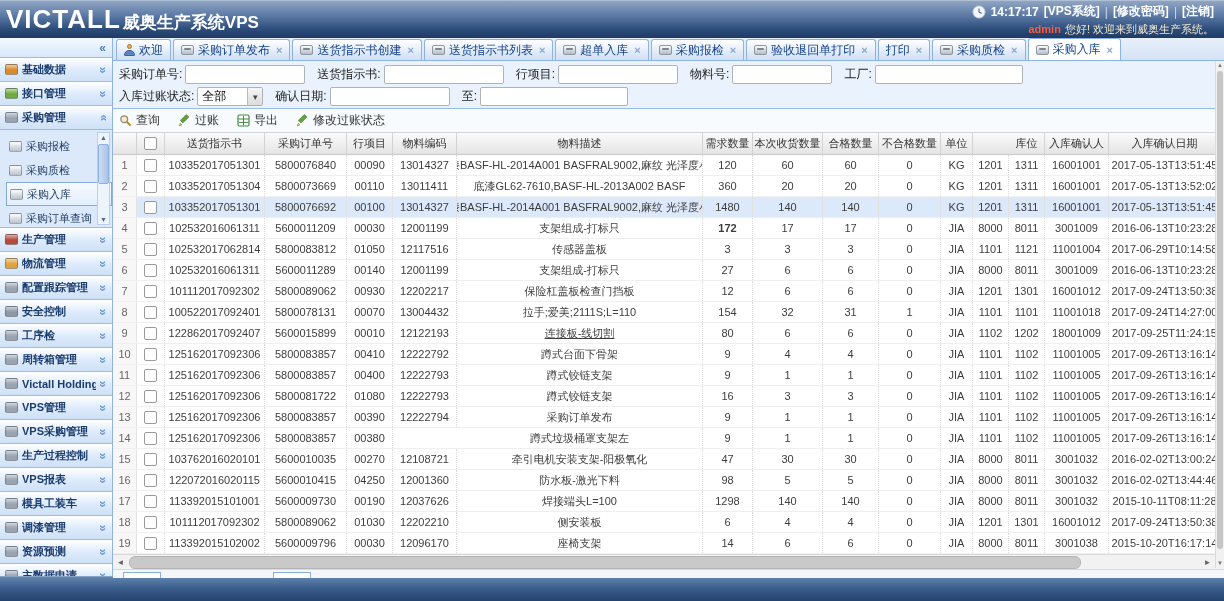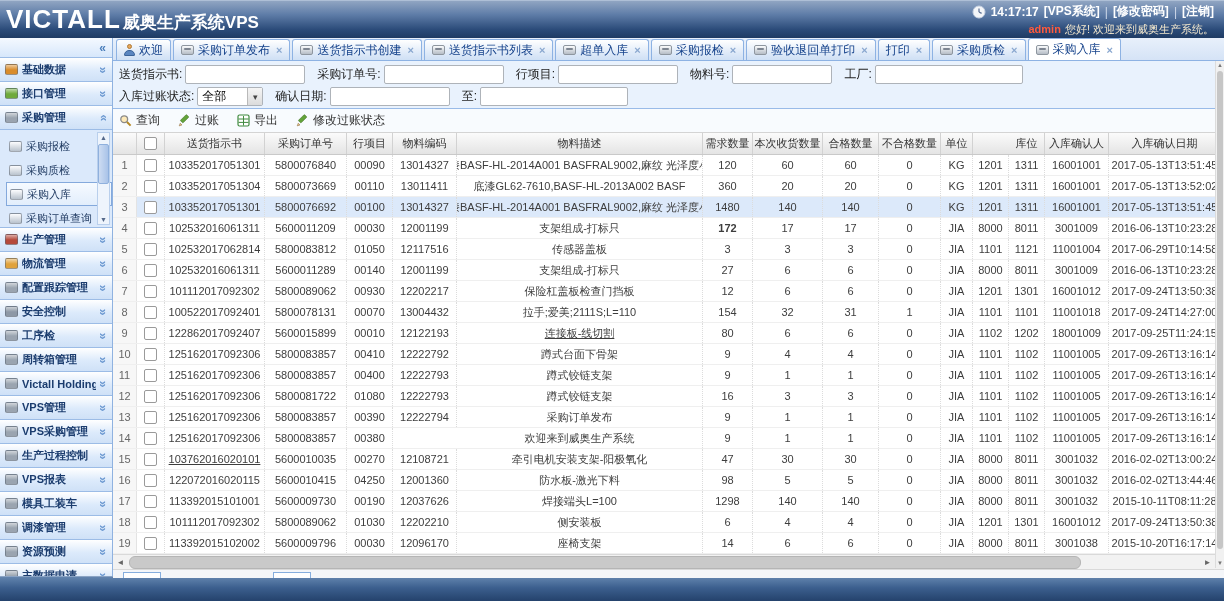--- a/index.html
+++ b/index.html
@@ -307,25 +307,25 @@
           <div class="tab active">
             <span class="ic-printer"></span>
             <span class="tlabel">采购入库</span>
             <span class="tclose">×</span>
           </div>
         </div>
 
       <div class="filterpanel">
         <div class="frow" id="frow1">
             <div class="ffield">
+              <span class="flabel">采购订单号:</span>
+              <input class="finput" style="width: 112px;">
+            </div>
+            <div class="ffield">
               <span class="flabel">送货指示书:</span>
-              <input class="finput" style="width: 112px;">
-            </div>
-            <div class="ffield">
-              <span class="flabel">采购订单号:</span>
               <input class="finput" style="width: 112px;">
             </div>
             <div class="ffield">
               <span class="flabel">行项目:</span>
               <input class="finput" style="width: 112px;">
             </div>
             <div class="ffield">
               <span class="flabel">物料号:</span>
               <input class="finput" style="width: 92px;">
             </div>
@@ -692,38 +692,38 @@
             </div>
             <div class="grow">
               <div class="gc rowno" style="width: 24px;">14</div>
               <div class="gc" style="width: 28px;">
                 <span class="cb"></span>
               </div>
               <div class="gc" style="width: 100px;">125162017092306</div>
               <div class="gc" style="width: 82px;">5800083857</div>
               <div class="gc" style="width: 46px;">00380</div>
               <div class="gc" style="width: 64px; margin-top: 40px;">12222795</div>
-              <div class="gc" style="width: 246px;">欢迎来到威奥生产系统</div>
+              <div class="gc" style="width: 246px;">蹲式垃圾桶罩支架左</div>
               <div class="gc" style="width: 50px;">9</div>
               <div class="gc" style="width: 70px;">1</div>
               <div class="gc" style="width: 56px;">1</div>
               <div class="gc" style="width: 62px;">0</div>
               <div class="gc" style="width: 32px;">JIA</div>
               <div class="gc" style="width: 36px;">1101</div>
               <div class="gc" style="width: 36px;">1102</div>
               <div class="gc" style="width: 64px;">11001005</div>
               <div class="gc" style="width: 112px;">2017-09-26T13:16:14</div>
               <div class="gc" style="width: 60px;">过账</div>
             </div>
             <div class="grow">
               <div class="gc rowno" style="width: 24px;">15</div>
               <div class="gc" style="width: 28px;">
                 <span class="cb"></span>
               </div>
-              <div class="gc" style="width: 100px; text-decoration: underline;">103762016020101</div>
+              <div class="gc" style="width: 100px;">103762016020101</div>
               <div class="gc" style="width: 82px;">5600010035</div>
               <div class="gc" style="width: 46px;">00270</div>
               <div class="gc" style="width: 64px;">12108721</div>
               <div class="gc" style="width: 246px;">牵引电机安装支架-阳极氧化</div>
               <div class="gc" style="width: 50px;">47</div>
               <div class="gc" style="width: 70px;">30</div>
               <div class="gc" style="width: 56px;">30</div>
               <div class="gc" style="width: 62px;">0</div>
               <div class="gc" style="width: 32px;">JIA</div>
               <div class="gc" style="width: 36px;">8000</div>

